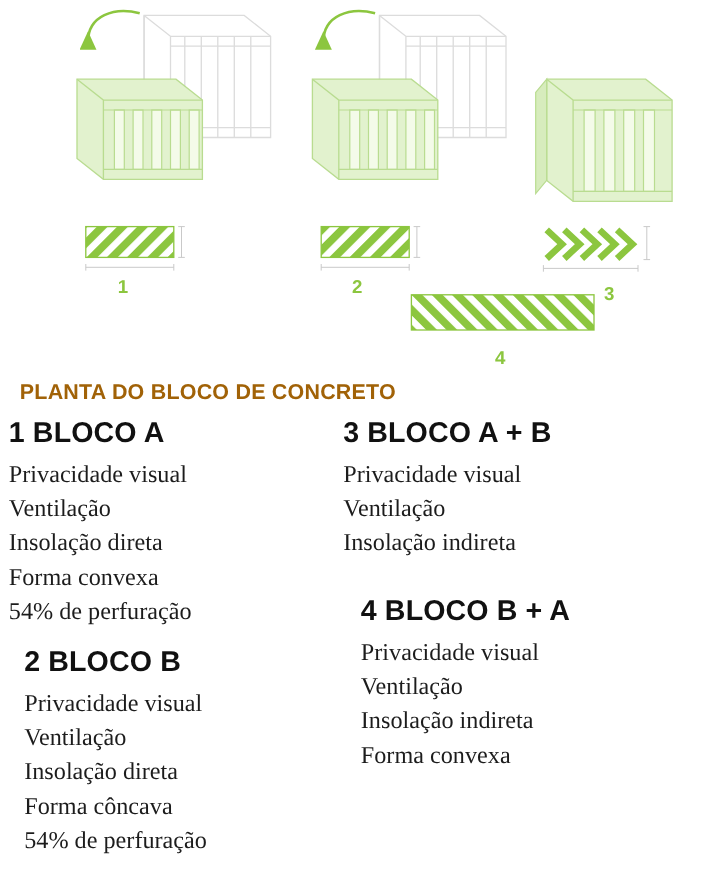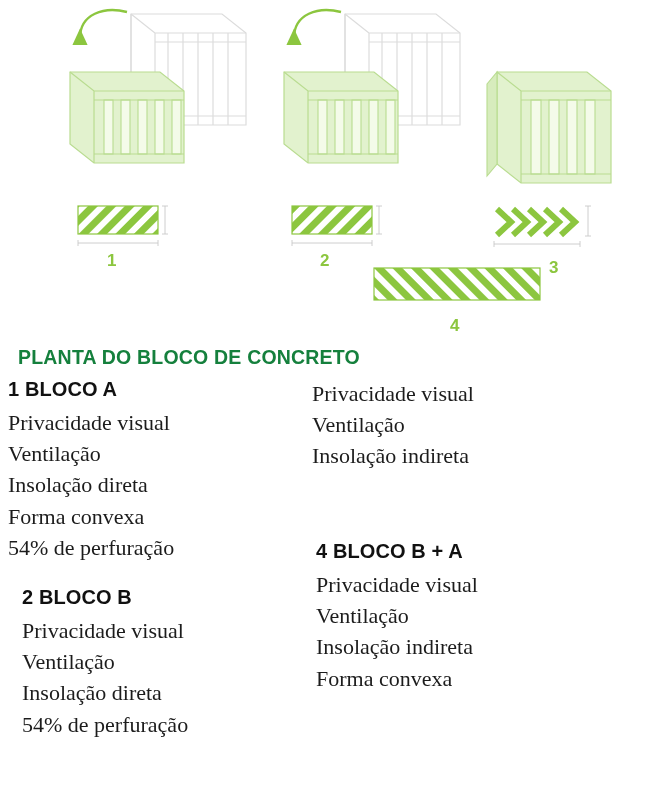--- a/index.html
+++ b/index.html
@@ -46,56 +46,56 @@
     height: 464px;
   }
   #main-title {
     position: absolute;
     left: 18px;
     top: 10px;
     font-family: "Liberation Sans", sans-serif;
     font-weight: bold;
     font-size: 19.5px;
     letter-spacing: 0.2px;
-    color: #15803d;
+    color: #a16207;
     white-space: nowrap;
   }
   .col {
     position: absolute;
     width: 290px;
   }
   #col-left  { left: 8px;  top: 42px; }
   #col-right { left: 312px; top: 42px; }
 
   .block { margin-bottom: 18px; }
   .block-heading {
     font-family: "Liberation Sans", sans-serif;
     font-weight: bold;
-    font-size: 20px;
+    font-size: 26px;
     color: #111111;
     margin: 0 0 6px 0;
     letter-spacing: 0.1px;
     white-space: nowrap;
   }
   .block-list {
     list-style: none;
     margin: 0;
     padding: 0;
   }
   .block-list li {
     font-family: "Liberation Serif", serif;
     font-size: 22px;
     line-height: 1.42;
     color: #1c1c1c;
     white-space: nowrap;
   }
   #block-a  { position: absolute; left: 0; top: 0; }
   #block-b  { position: absolute; left: 14px; top: 208px; }
   #block-ab { position: absolute; left: 0; top: 0; }
-  #block-ba { position: absolute; left: 4px; top: 162px; }
+  #block-ba { position: absolute; left: 16px; top: 162px; }
 </style>
 </head>
 <body>
 
 <div id="diagram-area">
   <svg width="647" height="340" viewBox="0 0 647 340" xmlns="http://www.w3.org/2000/svg">
 
     <defs>
 
       <pattern id="hatchRight" width="13" height="13" patternUnits="userSpaceOnUse" patternTransform="rotate(45)">
@@ -240,29 +240,31 @@
         <li>54% de perfuração</li>
       </ul>
     </div>
 
     <div class="block" id="block-b">
       <div class="block-heading">2 BLOCO B</div>
       <ul class="block-list">
         <li>Privacidade visual</li>
         <li>Ventilação</li>
         <li>Insolação direta</li>
+        <li>Forma côncava</li>
         <li>54% de perfuração</li>
       </ul>
     </div>
 
   </div>
 
   <div class="col" id="col-right">
 
     <div class="block" id="block-ab">
+      <div class="block-heading">3 BLOCO A + B</div>
       <ul class="block-list">
         <li>Privacidade visual</li>
         <li>Ventilação</li>
         <li>Insolação indireta</li>
       </ul>
     </div>
 
     <div class="block" id="block-ba">
       <div class="block-heading">4 BLOCO B + A</div>
       <ul class="block-list">

